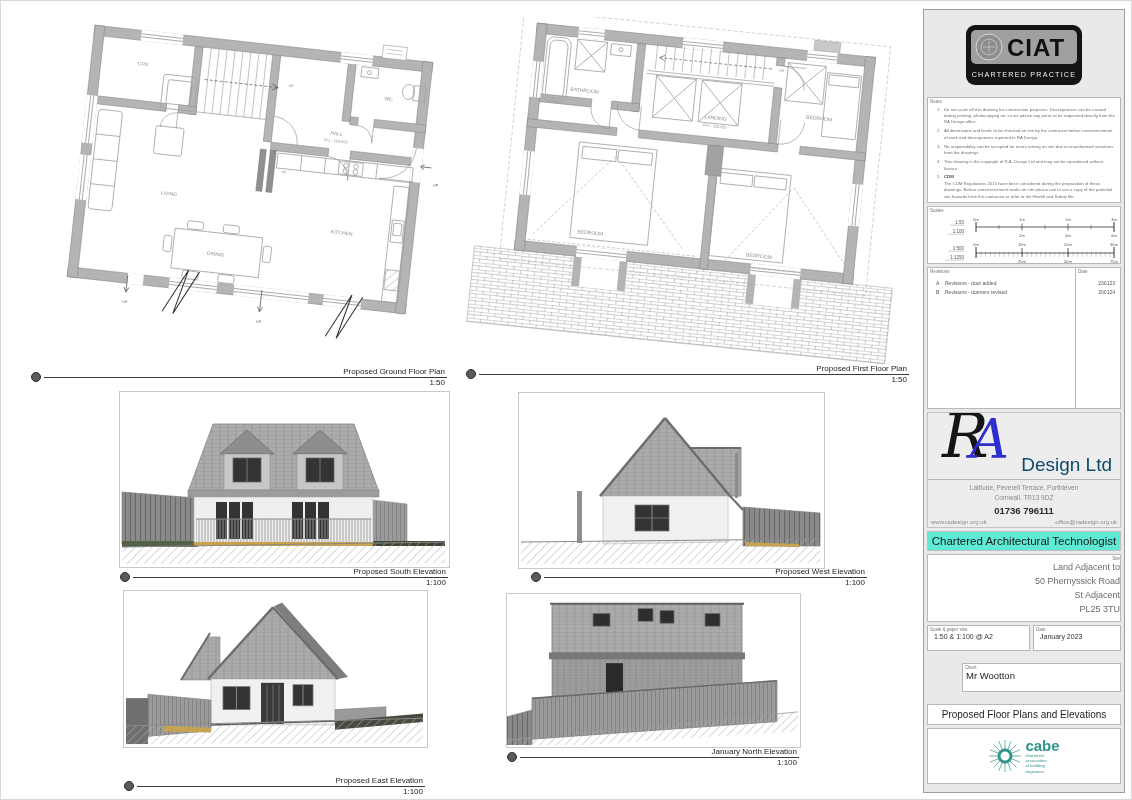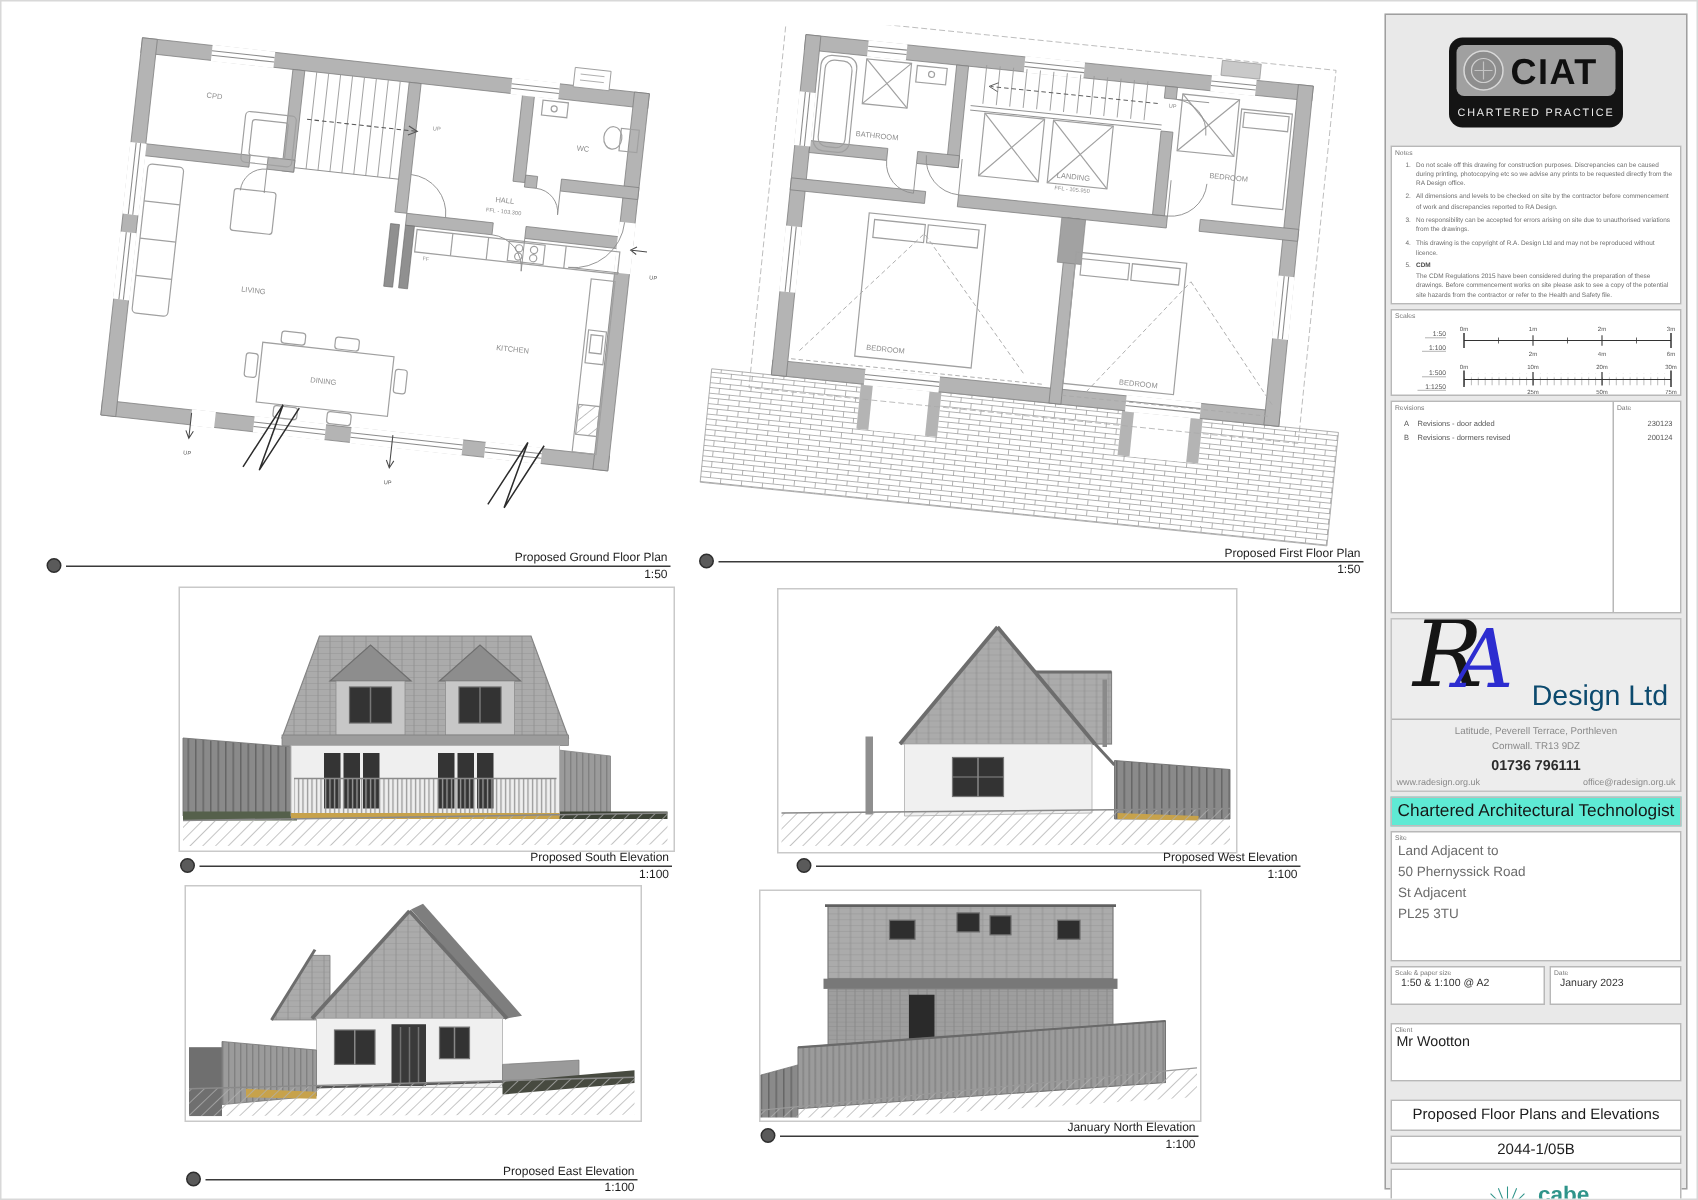--- a/index.html
+++ b/index.html
@@ -39,28 +39,28 @@
           font-size:62px;color:#151515;line-height:1;}
   .mono-a{position:absolute;left:42px;top:0px;font-family:"DejaVu Serif",serif;font-style:italic;
           font-size:54px;color:#2d2dd0;line-height:1;}
   .brand-name{position:absolute;right:8px;bottom:3px;font-size:19px;color:#0c4a6e;}
   .addr{border-top:1px solid #b5b5b5;text-align:center;font-size:6.5px;color:#8a8a8a;
         padding-top:3px;line-height:1.5;}
   .phone{font-size:9.5px;font-weight:bold;color:#2b2b2b;margin:1px 0 1px;}
   .webrow{display:flex;justify-content:space-between;font-size:6px;color:#8a8a8a;padding:0 3px 2px;}
   .strap{background:#5eead4;border:1px solid #bdbdbd;text-align:center;font-size:11.5px;
          color:#161616;padding:3px 0;margin-bottom:3px;}
-  .site-box{height:87px;}
+  .site-box{height:68px;text-align:right;}
   .site-line{font-size:9px;color:#6b6b6b;padding-left:4px;line-height:1.55;}
   .row2{display:flex;margin-bottom:12px;}
   .row2 .tb-box{margin-bottom:0;height:26px;}
   .row2 .b1{flex:1;margin-right:3px;}
   .row2 .b2{width:88px;}
   .val{font-size:7px;color:#333;padding-left:6px;padding-top:1px;}
-  .client-box{height:39px;margin-bottom:12px;}
+  .client-box{height:29px;margin-bottom:12px;margin-left:35px;}
   .client-val{font-size:9.5px;color:#222;padding-left:3px;}
   .title-bar{text-align:center;font-size:10px;color:#1c1c1c;padding:4px 0;}
   .num-bar{text-align:center;font-size:10px;color:#1c1c1c;padding:3px 0;}
   .cabe-box{height:56px;display:flex;align-items:center;justify-content:center;margin-bottom:0;}
   .cabe-txt{margin-left:3px;}
   .cabe-name{font-size:15px;font-weight:bold;color:#2f948a;line-height:1;}
   .cabe-lines{font-size:4.3px;color:#2f948a;line-height:1.2;}
 </style>
 </head>
 <body>
@@ -670,21 +670,20 @@
       <div class="val">January 2023</div>
     </div>
   </div>
 
   <div class="tb-box client-box">
     <div class="tb-label">Client</div>
     <div class="client-val">Mr Wootton</div>
   </div>
 
   <div class="tb-box title-bar">Proposed Floor Plans and Elevations</div>
-  <div class="tb-box num-bar">2044-1/05B</div>
 
   <div class="tb-box cabe-box">
     <svg width="34" height="34" viewBox="0 0 34 34">
       <g stroke="#2f948a" stroke-width="0.7">
         <line x1="24" y1="17" x2="33" y2="17"></line>
             <line x1="23.5" y1="19.7" x2="31.8" y2="23.1"></line>
         <line x1="21.9" y1="21.9" x2="28.3" y2="28.3"></line>
             <line x1="19.7" y1="23.5" x2="23.1" y2="31.8"></line>
         <line x1="17" y1="24" x2="17" y2="33"></line>
             <line x1="14.3" y1="23.5" x2="10.9" y2="31.8"></line>

